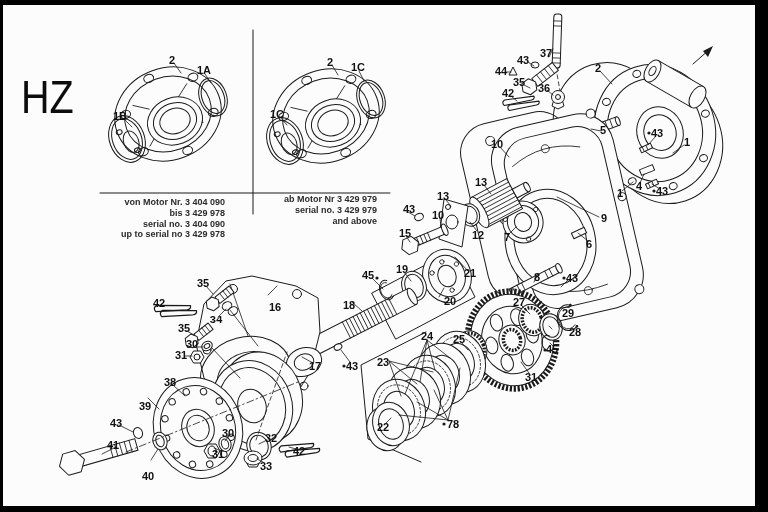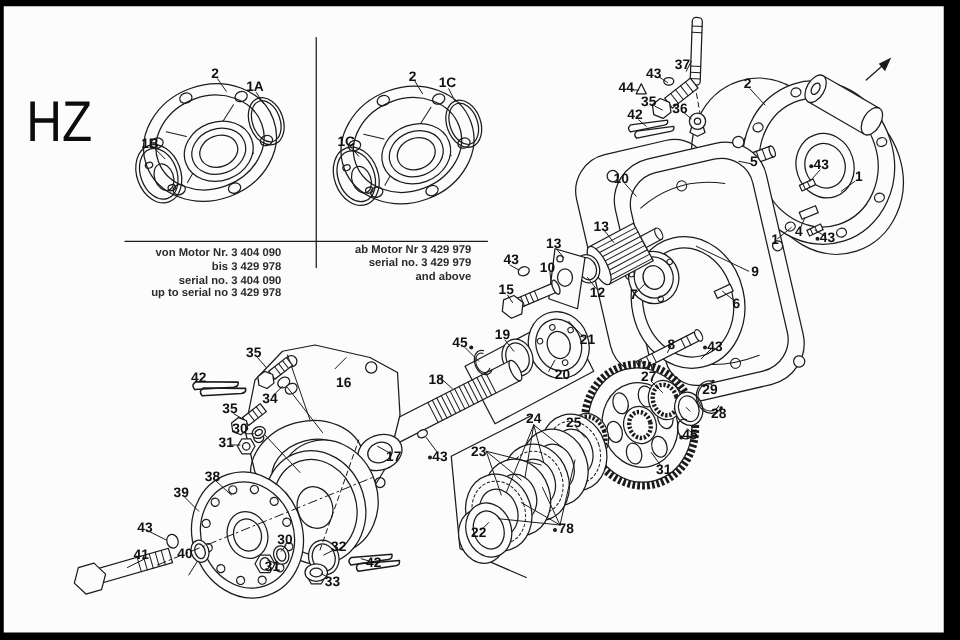--- a/index.html
+++ b/index.html
@@ -592,30 +592,30 @@
       <span style="left: 572px; top: 278px;">43</span>
       <span style="left: 470px; top: 273px;">21</span>
       <span style="left: 402px; top: 269px;">19</span>
       <span style="left: 368px; top: 275px;">45</span>
       <span style="left: 415px; top: 301px; margin-left: 35px;">20</span>
       <span style="left: 349px; top: 305px;">18</span>
       <span style="left: 352px; top: 366px;">43</span>
       <span style="left: 275px; top: 283px; margin-top: 24px;">16</span>
       <span style="left: 203px; top: 283px;">35</span>
       <span style="left: 159px; top: 303px;">42</span>
-      <span style="left: 216px; top: 320px;">34</span>
+      <span style="left: 216px; top: 320px; font-family: Liberation Mono, monospace;">34</span>
       <span style="left: 184px; top: 328px;">35</span>
       <span style="left: 192px; top: 344px;">30</span>
       <span style="left: 181px; top: 355px;">31</span>
       <span style="left: 315px; top: 366px;">17</span>
       <span style="left: 170px; top: 382px;">38</span>
-      <span style="left: 145px; top: 395px;">39</span>
+      <span style="left: 145px; top: 406px;">39</span>
       <span style="left: 116px; top: 423px;">43</span>
       <span style="left: 113px; top: 445px;">41</span>
-      <span style="left: 148px; top: 444px;">40</span>
+      <span style="left: 148px; top: 476px;">40</span>
       <span style="left: 228px; top: 433px;">30</span>
       <span style="left: 218px; top: 454px;">31</span>
       <span style="left: 271px; top: 438px;">32</span>
       <span style="left: 266px; top: 466px;">33</span>
       <span style="left: 299px; top: 451px;">42</span>
       <span style="left: 383px; top: 362px;">23</span>
       <span style="left: 427px; top: 336px;">24</span>
       <span style="left: 459px; top: 339px;">25</span>
       <span style="left: 383px; top: 427px;">22</span>
       <span style="left: 453px; top: 424px;">78</span>

